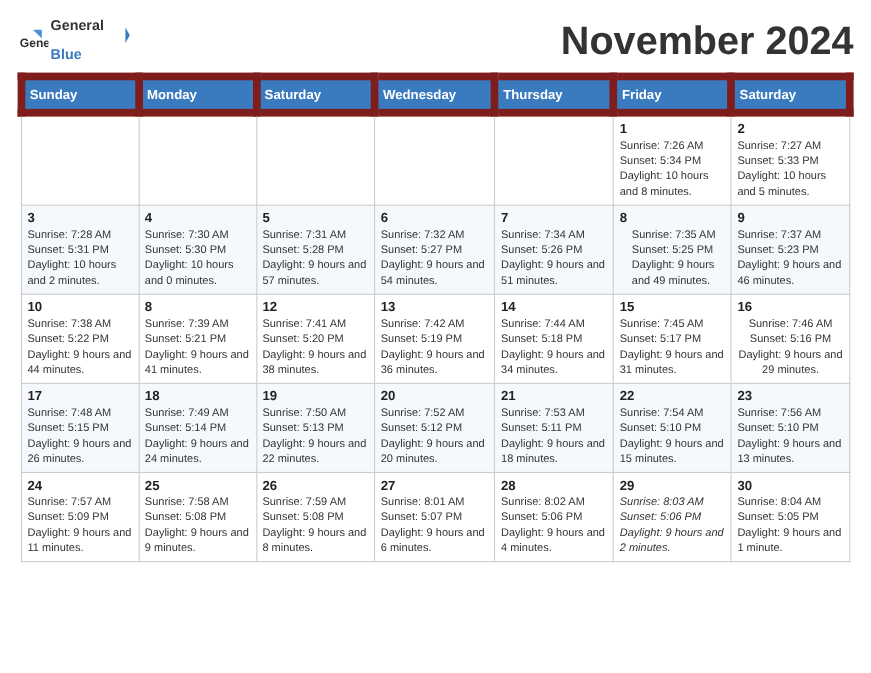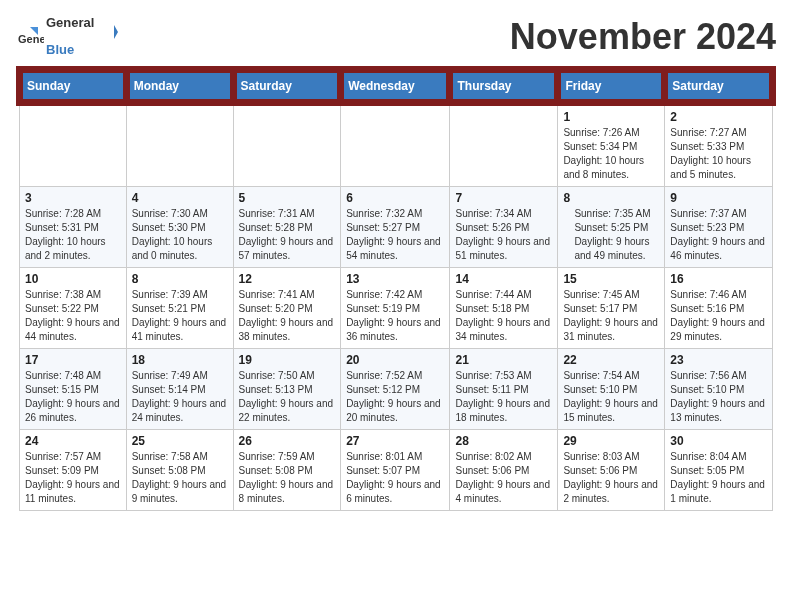--- a/index.html
+++ b/index.html
@@ -208,21 +208,21 @@
 Daylight: 9 hours and 34 minutes.</div>
         </td>
         <td>
           <span class="day-number">15</span>
           <div class="day-info" style="white-space: pre-line;">Sunrise: 7:45 AM
 Sunset: 5:17 PM
 Daylight: 9 hours and 31 minutes.</div>
         </td>
         <td>
           <span class="day-number">16</span>
-          <div class="day-info" style="white-space: pre-line;">Sunrise: 7:46 AM
+          <div class="day-info" style="white-space: pre-line; text-align: center;">Sunrise: 7:46 AM
 Sunset: 5:16 PM
 Daylight: 9 hours and 29 minutes.</div>
         </td>
       </tr>
       <tr>
         <td>
           <span class="day-number">17</span>
           <div class="day-info" style="white-space: pre-line;">Sunrise: 7:48 AM
 Sunset: 5:15 PM
 Daylight: 9 hours and 26 minutes.</div>
@@ -290,21 +290,21 @@
 Daylight: 9 hours and 6 minutes.</div>
         </td>
         <td>
           <span class="day-number">28</span>
           <div class="day-info" style="white-space: pre-line;">Sunrise: 8:02 AM
 Sunset: 5:06 PM
 Daylight: 9 hours and 4 minutes.</div>
         </td>
         <td>
           <span class="day-number">29</span>
-          <div class="day-info" style="white-space: pre-line;">Sunrise: 8:03 AM
+          <div class="day-info" style="white-space: pre-line; font-style: italic;">Sunrise: 8:03 AM
 Sunset: 5:06 PM
 Daylight: 9 hours and 2 minutes.</div>
         </td>
         <td>
           <span class="day-number">30</span>
           <div class="day-info" style="white-space: pre-line;">Sunrise: 8:04 AM
 Sunset: 5:05 PM
 Daylight: 9 hours and 1 minute.</div>
         </td>
       </tr>

